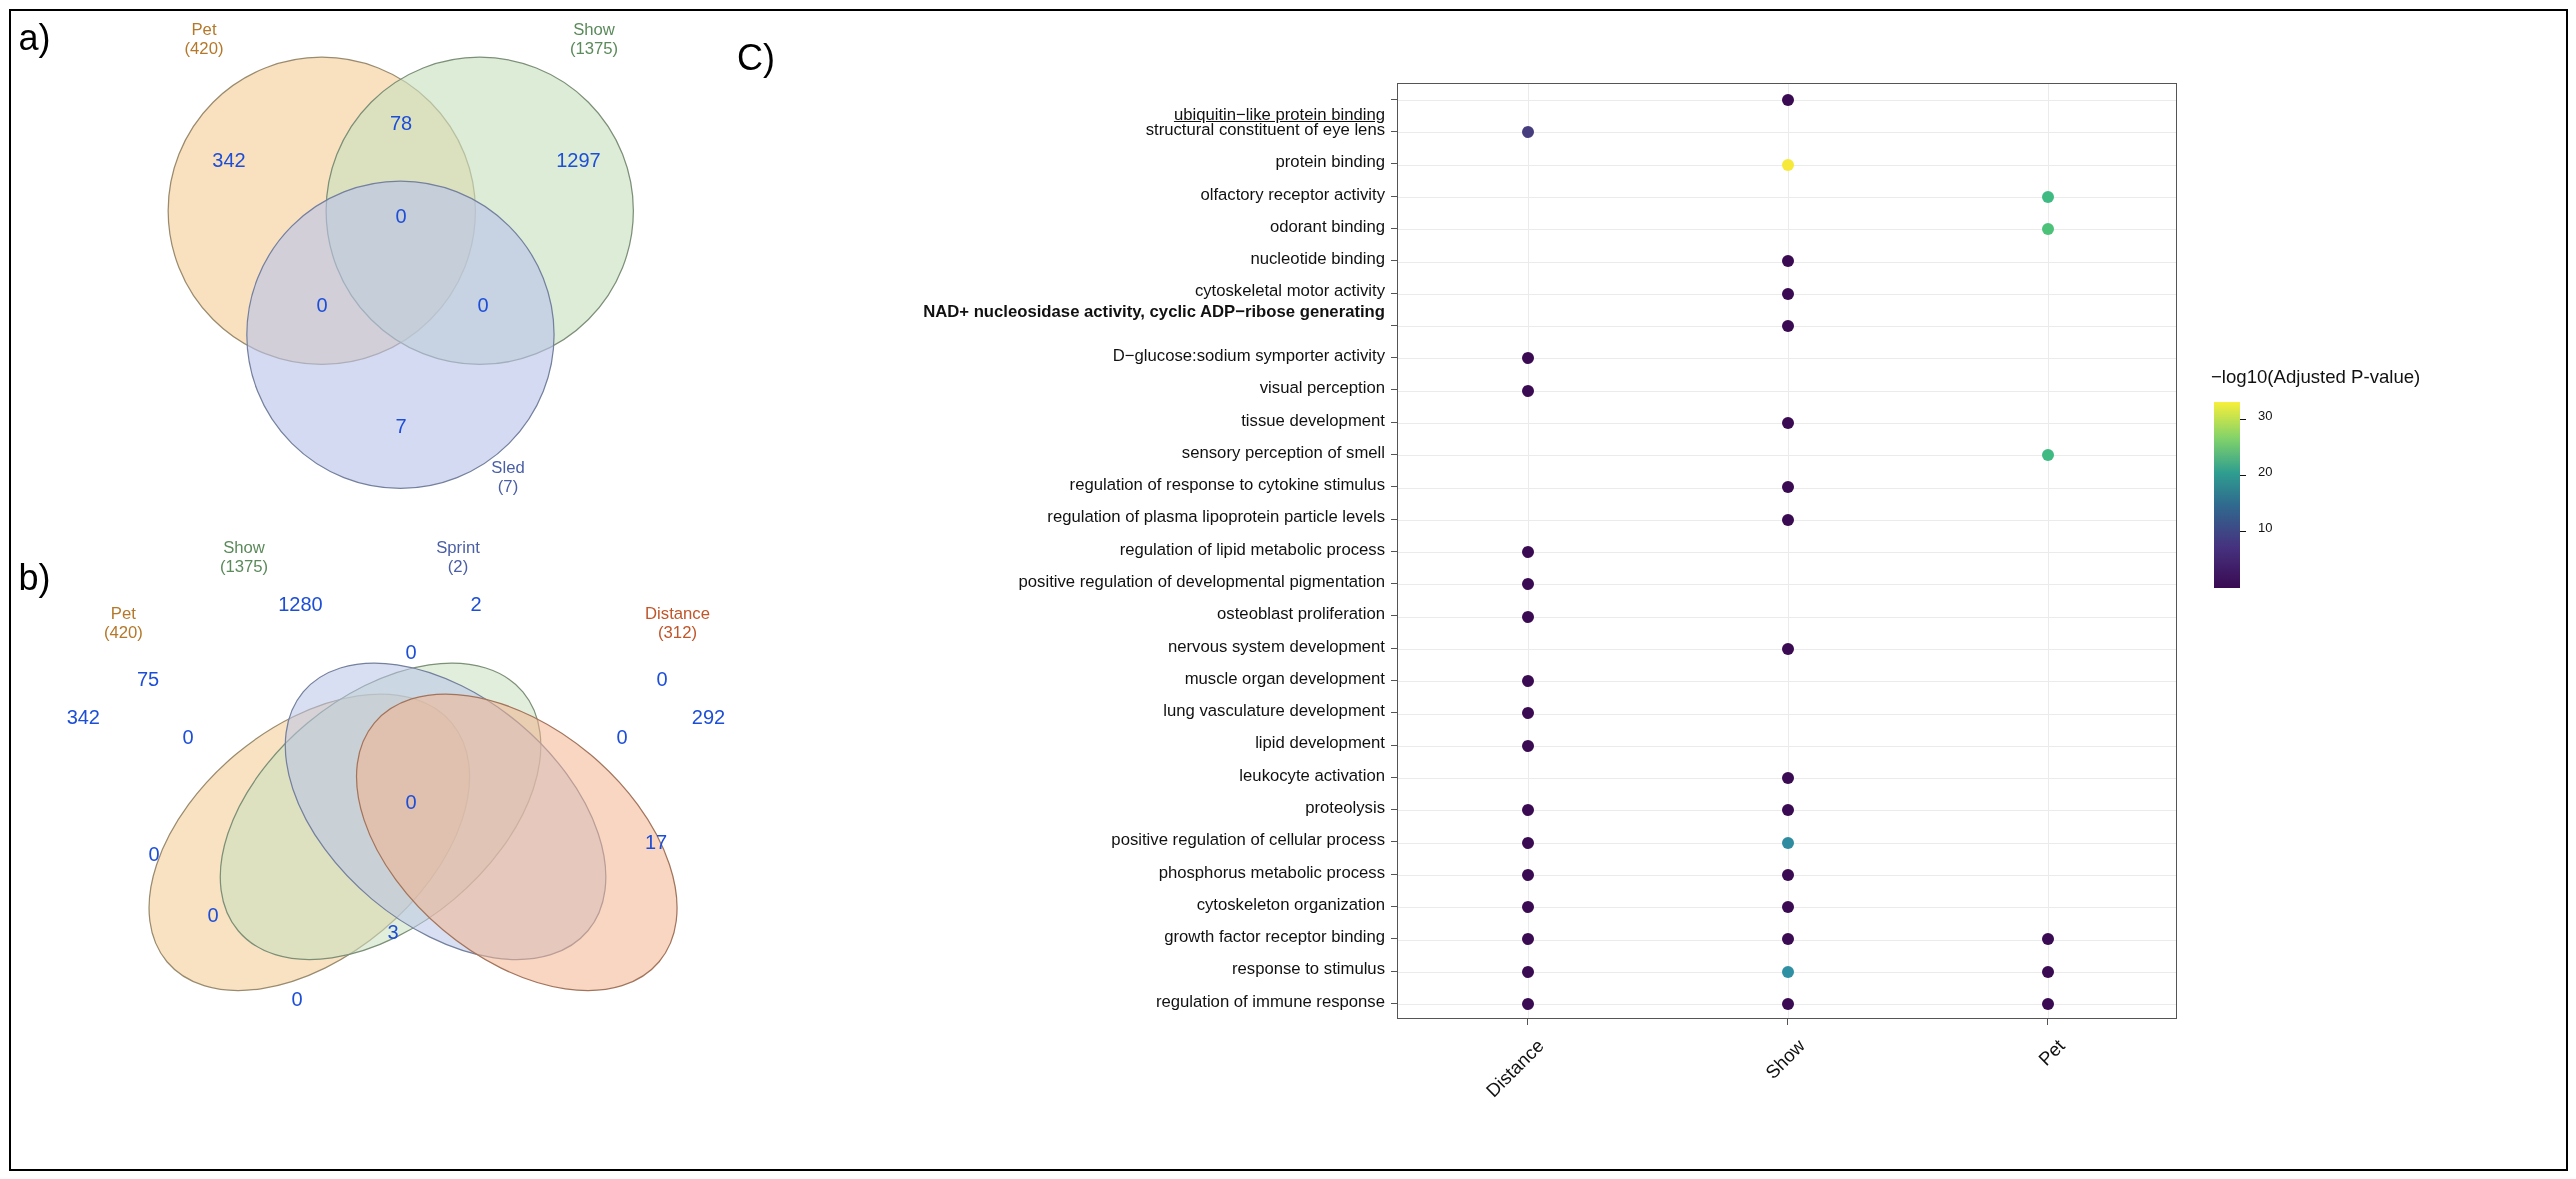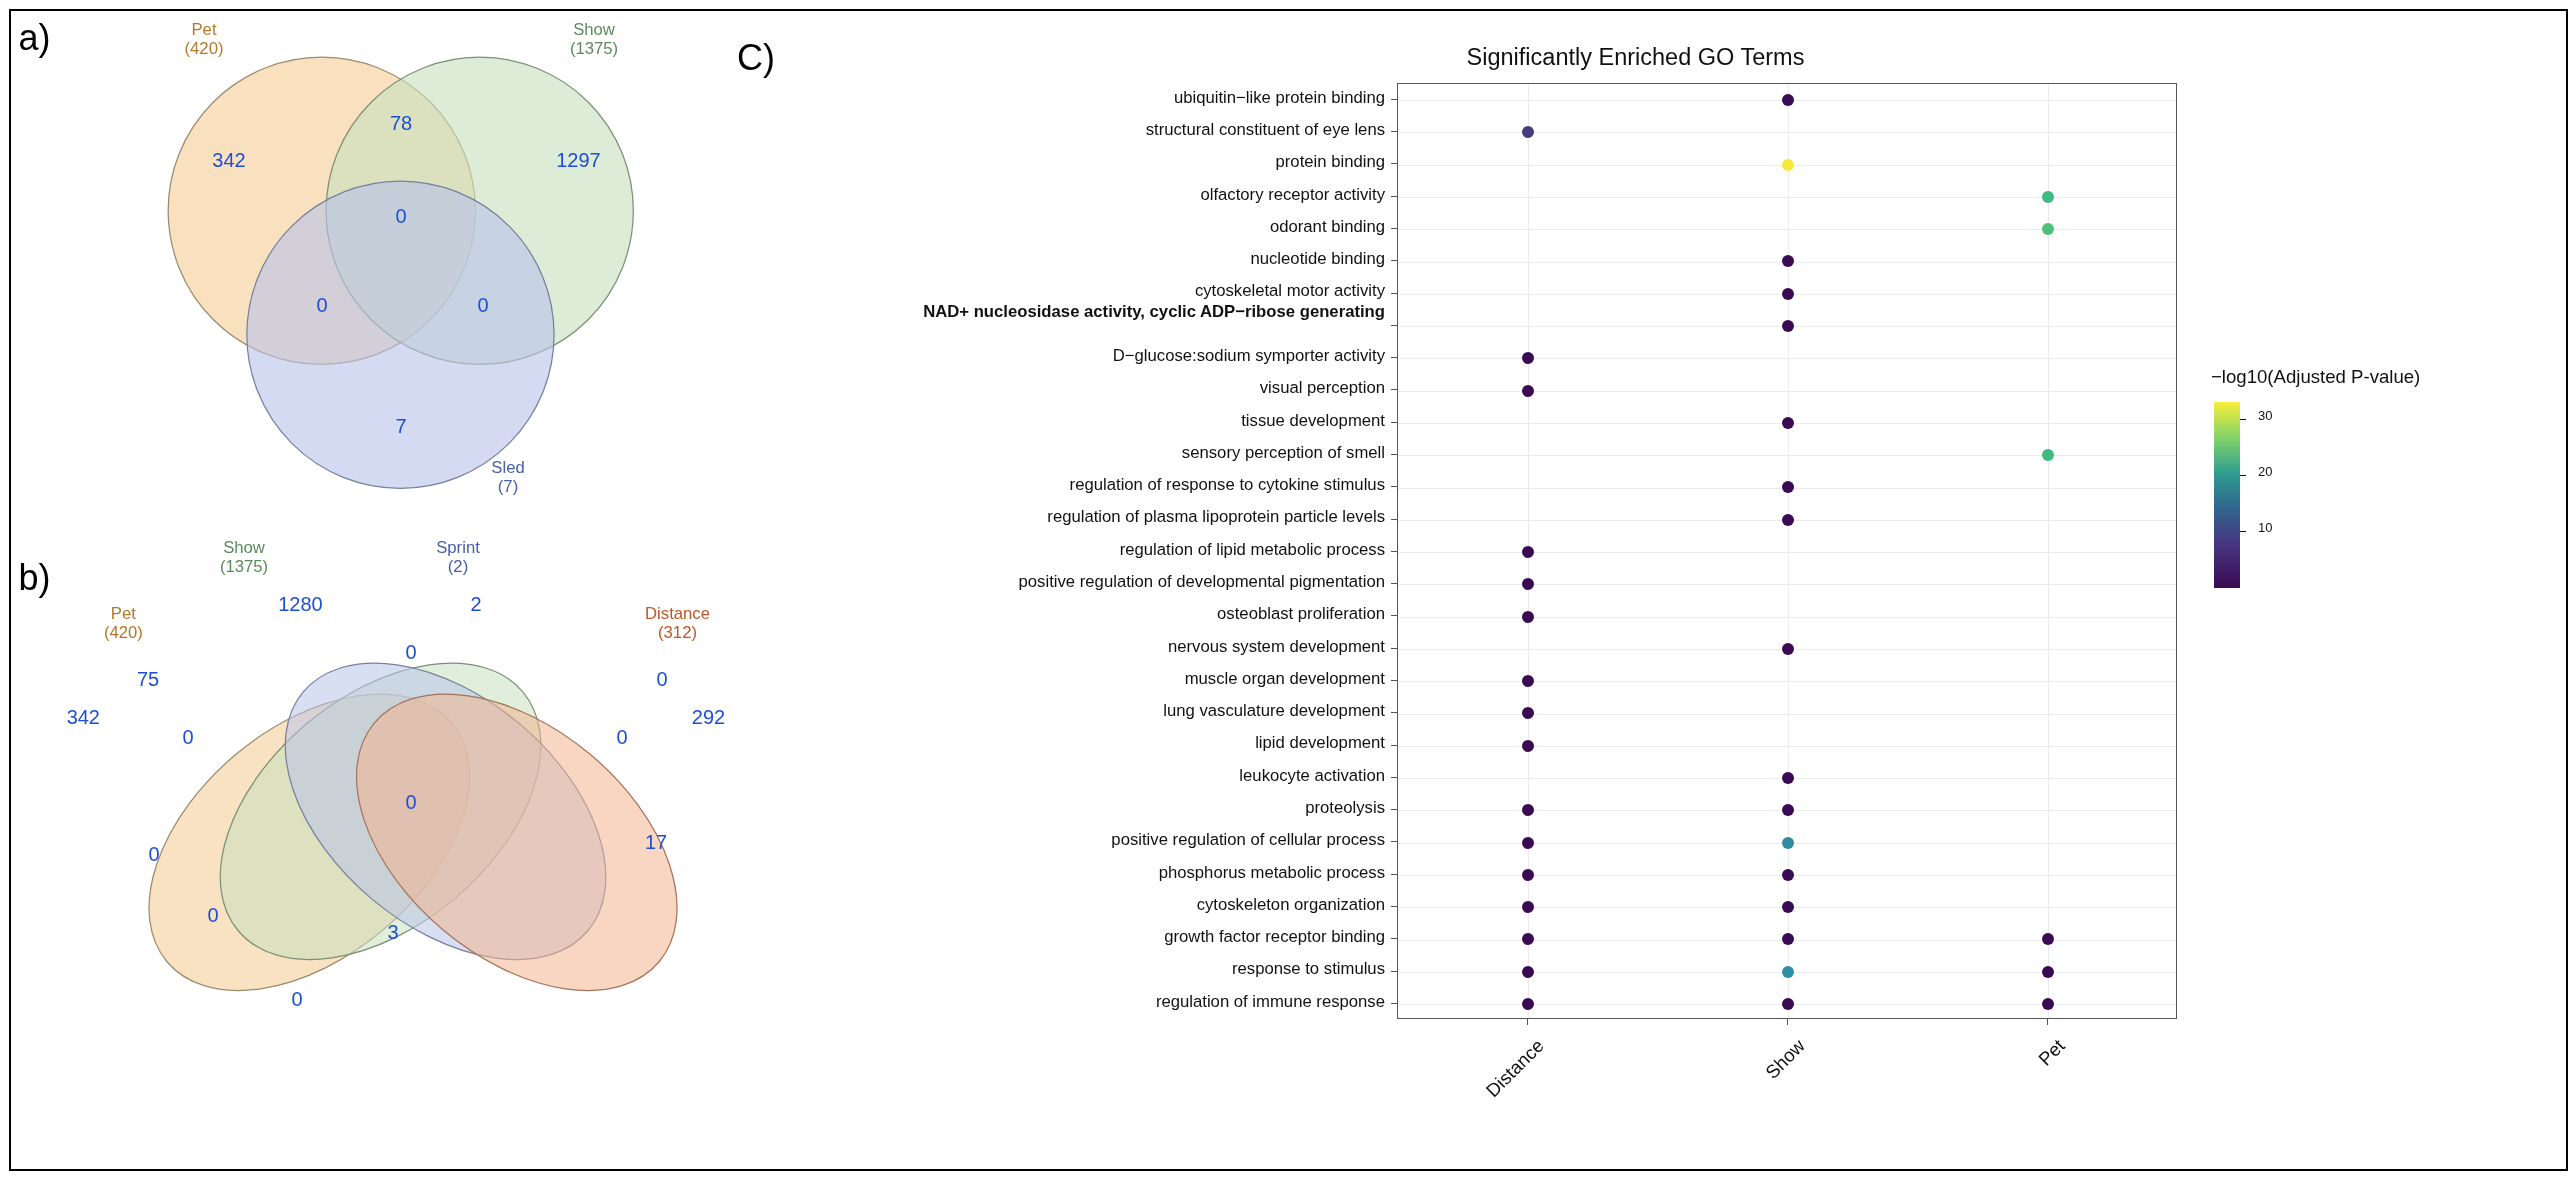--- a/index.html
+++ b/index.html
@@ -116,21 +116,20 @@
     <div class="vcount" style="left:74px;top:298px;width:74px;">0</div>
     <div class="vcount" style="left:576px;top:286px;width:74px;">17</div>
     <div class="vcount" style="left:133px;top:359px;width:74px;">0</div>
     <div class="vcount" style="left:313px;top:376px;width:74px;">3</div>
     <div class="vcount" style="left:217px;top:443px;width:74px;">0</div>
   </div>
 
   <div class="panel-letter" style="left:737px;top:37px;">C)</div>
 
   <div id="panelC">
-    <div id="c-title">Significantly Enriched GO Terms</div>
     <div id="plotbox">
         <div class="gridline-h" style="top: 16px;"></div>
         <div class="gridline-h" style="top: 48px;"></div>
         <div class="gridline-h" style="top: 81px;"></div>
         <div class="gridline-h" style="top: 113px;"></div>
         <div class="gridline-h" style="top: 145px;"></div>
         <div class="gridline-h" style="top: 178px;"></div>
         <div class="gridline-h" style="top: 210px;"></div>
         <div class="gridline-h" style="top: 242px;"></div>
         <div class="gridline-h" style="top: 274px;"></div>
@@ -201,21 +200,21 @@
     <div id="legend">
       <div id="legend-title">−log10(Adjusted P-value)</div>
       <div id="legend-bar"></div>
     <div class="legend-dash" style="top: 53px;"></div>
         <div class="legend-tick" style="top: 42px;">30</div>
         <div class="legend-dash" style="top: 109px;"></div>
         <div class="legend-tick" style="top: 98px;">20</div>
         <div class="legend-dash" style="top: 165px;"></div>
         <div class="legend-tick" style="top: 154px;">10</div>
       </div>
-  <div class="ylab" style="top: 69px; right: 1154px; width: 594px;">ubiquitin−like protein binding</div>
+  <div class="ylab" style="top: 86px; right: 1154px; width: 594px; text-decoration: underline;">ubiquitin−like protein binding</div>
       <div class="ytick" style="left: 660px; top: 80px;"></div>
       <div class="ylab" style="top: 101px; right: 1154px; width: 594px;">structural constituent of eye lens</div>
       <div class="ytick" style="left: 660px; top: 112px;"></div>
       <div class="ylab" style="top: 133px; right: 1154px; width: 594px;">protein binding</div>
       <div class="ytick" style="left: 660px; top: 144px;"></div>
       <div class="ylab" style="top: 166px; right: 1154px; width: 594px;">olfactory receptor activity</div>
       <div class="ytick" style="left: 660px; top: 177px;"></div>
       <div class="ylab" style="top: 198px; right: 1154px; width: 594px;">odorant binding</div>
       <div class="ytick" style="left: 660px; top: 209px;"></div>
       <div class="ylab" style="top: 230px; right: 1154px; width: 594px;">nucleotide binding</div>

